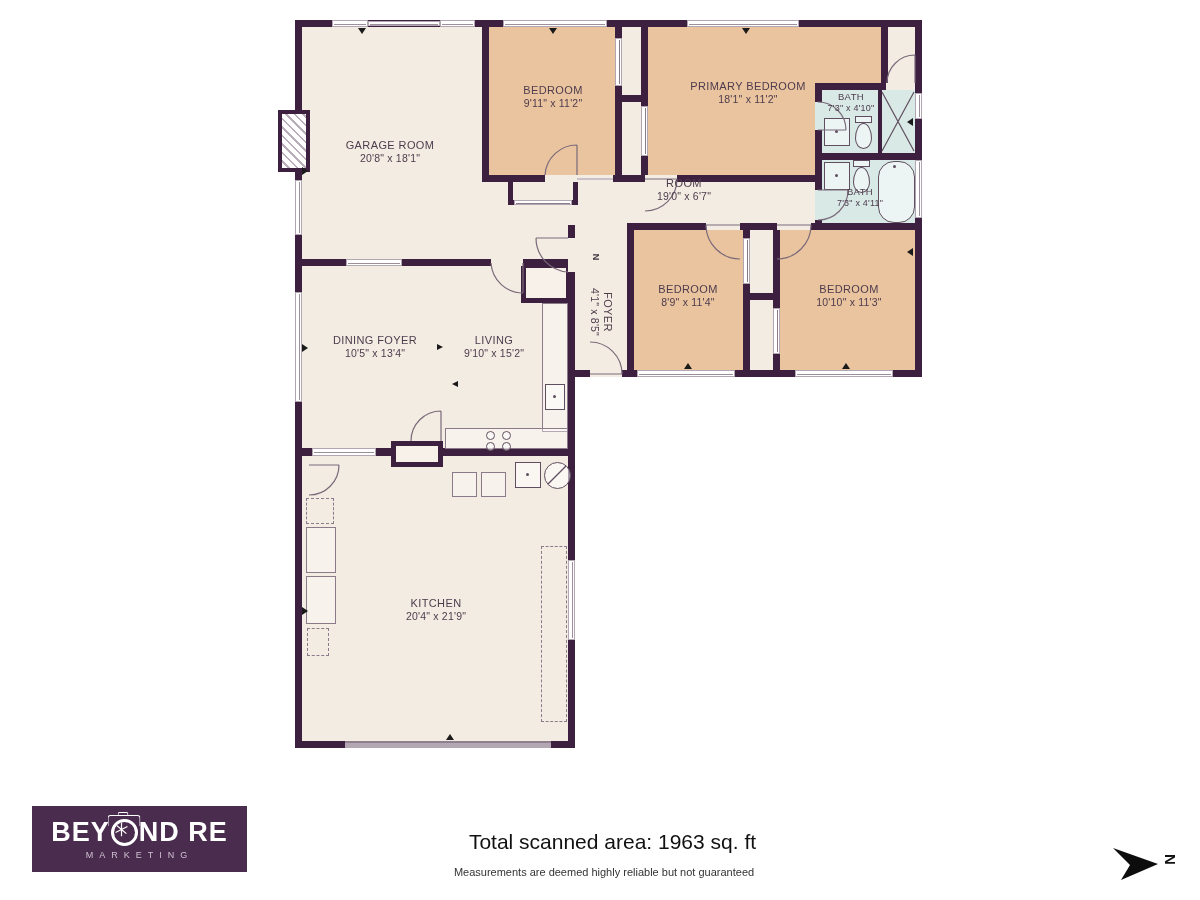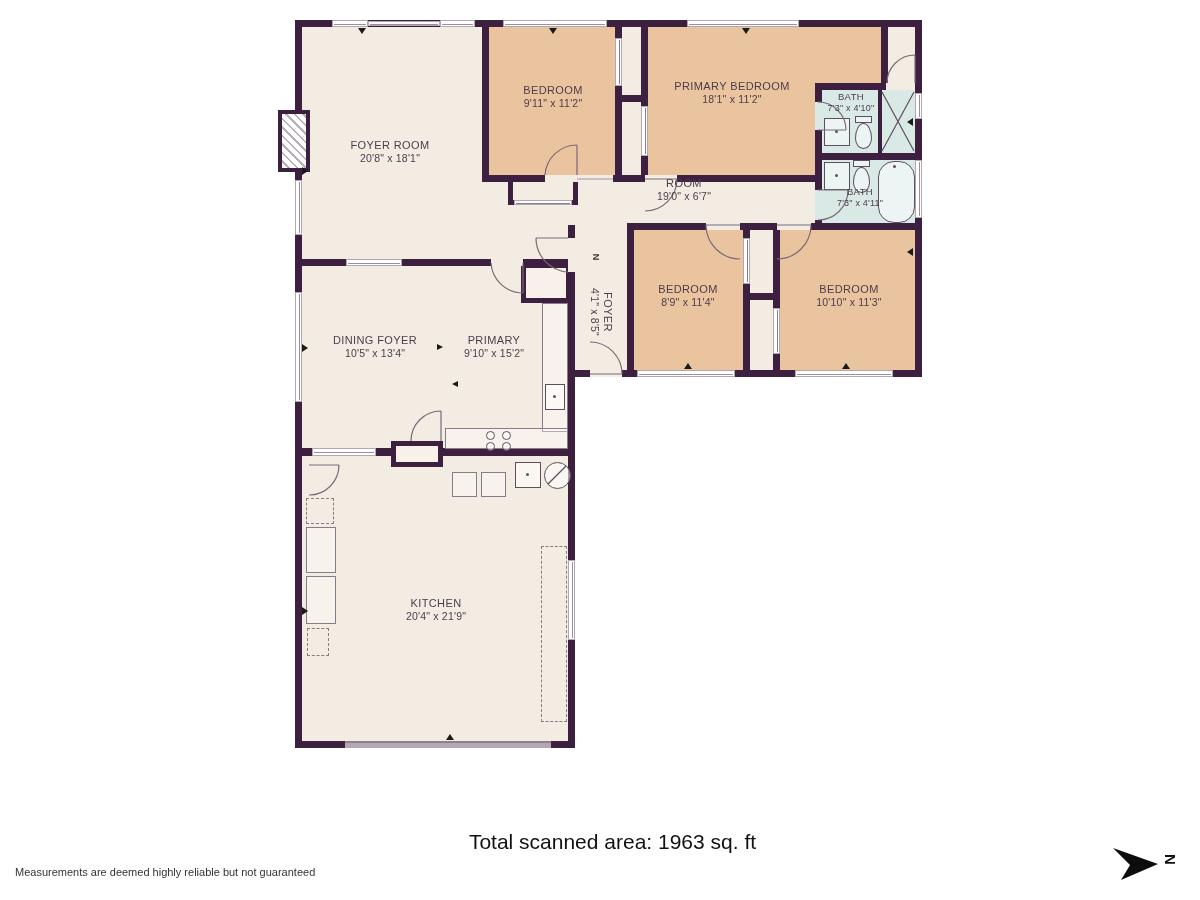--- a/index.html
+++ b/index.html
@@ -47,21 +47,21 @@
      color:#fff;display:flex;flex-direction:column;align-items:center;justify-content:center;z-index:50;}
   .logo-line1{font-weight:bold;font-size:27px;letter-spacing:1px;display:flex;align-items:center;line-height:1;}
   .aperture{position:relative;display:inline-block;width:21px;height:21px;border:3px solid #fff;
      border-radius:50%;margin:0 1px;}
   .cam{position:absolute;left:50%;top:-7px;transform:translateX(-50%);width:31px;height:10px;
      border:1.5px solid #fff;border-bottom:none;border-radius:3px 3px 0 0;}
   .cam::before{content:'';position:absolute;left:9px;top:-4px;width:9px;height:3px;border:1.5px solid #fff;
      border-bottom:none;border-radius:2px 2px 0 0;}
   .logo-line2{font-size:9px;letter-spacing:6px;color:#cfc2d1;margin-top:4px;}
   .total-area{position:absolute;left:0;right:0;top:830px;text-align:center;font-size:21px;color:#111;z-index:50;margin-left:25px;}
-  .disclaimer{position:absolute;left:15px;right:0;top:866px;text-align:left;font-size:11px;color:#333;z-index:50;}
+  .disclaimer{position:absolute;left:8px;right:0;top:866px;text-align:center;font-size:11px;color:#333;z-index:50;}
   .north{position:absolute;left:1105px;top:840px;z-index:50;}
 </style>
 </head>
 <body>
 
 <div class="page">
  <div class="plan">
 
   <div class="floor f-cream" style="left:302px;top:27px;width:266px;height:714px;"></div>
   <div class="floor f-cream" style="left:568px;top:27px;width:347px;height:343px;"></div>
@@ -204,28 +204,28 @@
           <path d="M302,344 v8 l6,-4 z"></path>
           <path d="M302,607 v8 l6,-4 z"></path>
       <path d="M913,118 v8 l-6,-4 z"></path>
           <path d="M913,248 v8 l-6,-4 z"></path>
       <path d="M437,344 l6,3 -6,3 z"></path>
           <path d="M458,381 l-6,3 6,3 z"></path>
     </g>
   </svg>
 
   <div class="rlabel" style="left:390px;top:152px;">
-    <div>FOYER ROOM</div>
+    <div>GARAGE ROOM</div>
     <div class="dims">20'8" x 18'1"</div>
   </div>
   <div class="rlabel" style="left:553px;top:97px;">
     <div>BEDROOM</div>
     <div class="dims">9'11" x 11'2"</div>
   </div>
-  <div class="rlabel" style="left:732px;top:93px;">
+  <div class="rlabel" style="left:748px;top:93px;">
     <div>PRIMARY BEDROOM</div>
     <div class="dims">18'1" x 11'2"</div>
   </div>
   <div class="rlabel small" style="left:851px;top:103px;">
     <div>BATH</div>
     <div class="dims">7'3" x 4'10"</div>
   </div>
   <div class="rlabel small" style="left:860px;top:198px;">
     <div>BATH</div>
     <div class="dims">7'3" x 4'11"</div>
@@ -244,31 +244,46 @@
   </div>
   <div class="rlabel" style="left:849px;top:296px;">
     <div>BEDROOM</div>
     <div class="dims">10'10" x 11'3"</div>
   </div>
   <div class="rlabel" style="left:375px;top:347px;">
     <div>DINING FOYER</div>
     <div class="dims">10'5" x 13'4"</div>
   </div>
   <div class="rlabel" style="left:494px;top:347px;">
-    <div>PRIMARY</div>
+    <div>LIVING</div>
     <div class="dims">9'10" x 15'2"</div>
   </div>
   <div class="rlabel" style="left:436px;top:610px;">
     <div>KITCHEN</div>
     <div class="dims">20'4" x 21'9"</div>
   </div>
 
   <div class="nmark" style="left:593px;top:252px;">N</div>
  </div>
 
+ <div class="logo">
+   <div class="logo-line1">
+     <span>BEY</span>
+        <span class="aperture">
+          <span class="cam"></span>
+          <svg width="15" height="15" viewBox="0 0 20 20" style="position:absolute;left:0;top:0;">
+            <g stroke="#fff" stroke-width="1.6">
+              <path d="M10 1 L10 10 M18 6 L10 10 M16.5 15.5 L10 10 M10 19 L10 10 M2 14 L10 10 M3.5 4.5 L10 10"></path>
+            </g>
+          </svg>
+        </span>
+        <span>ND RE</span>
+   </div>
+   <div class="logo-line2">MARKETING</div>
+ </div>
 
  <div class="total-area">Total scanned area: 1963 sq. ft</div>
  <div class="disclaimer">Measurements are deemed highly reliable but not guaranteed</div>
 
  <div class="north">
    <svg width="75" height="50" viewBox="0 0 75 50">
      <polygon points="8,8 53,24 16,40 25,25" fill="#0d0d0d"></polygon>
      <text x="60" y="14" transform="rotate(90 60 14)" font-family="Liberation Sans, sans-serif" font-size="15" font-weight="bold" fill="#111">N</text>
    </svg>
  </div>

